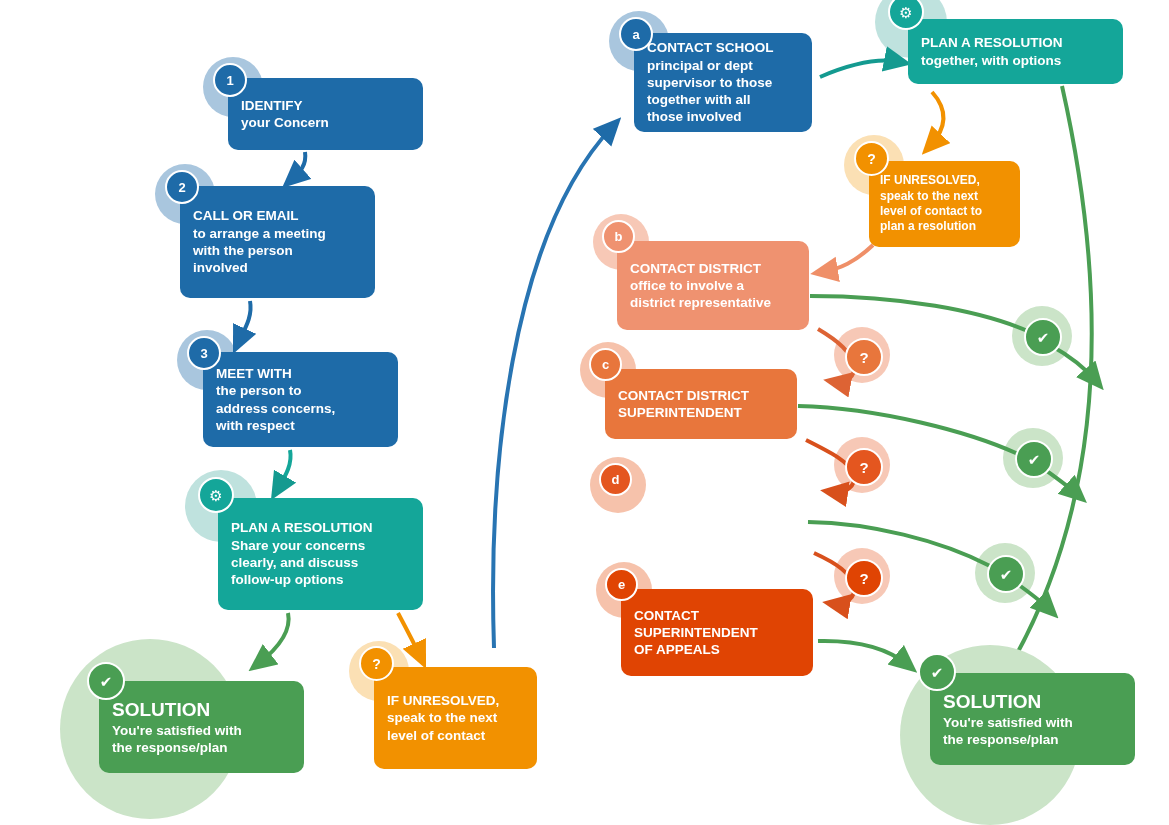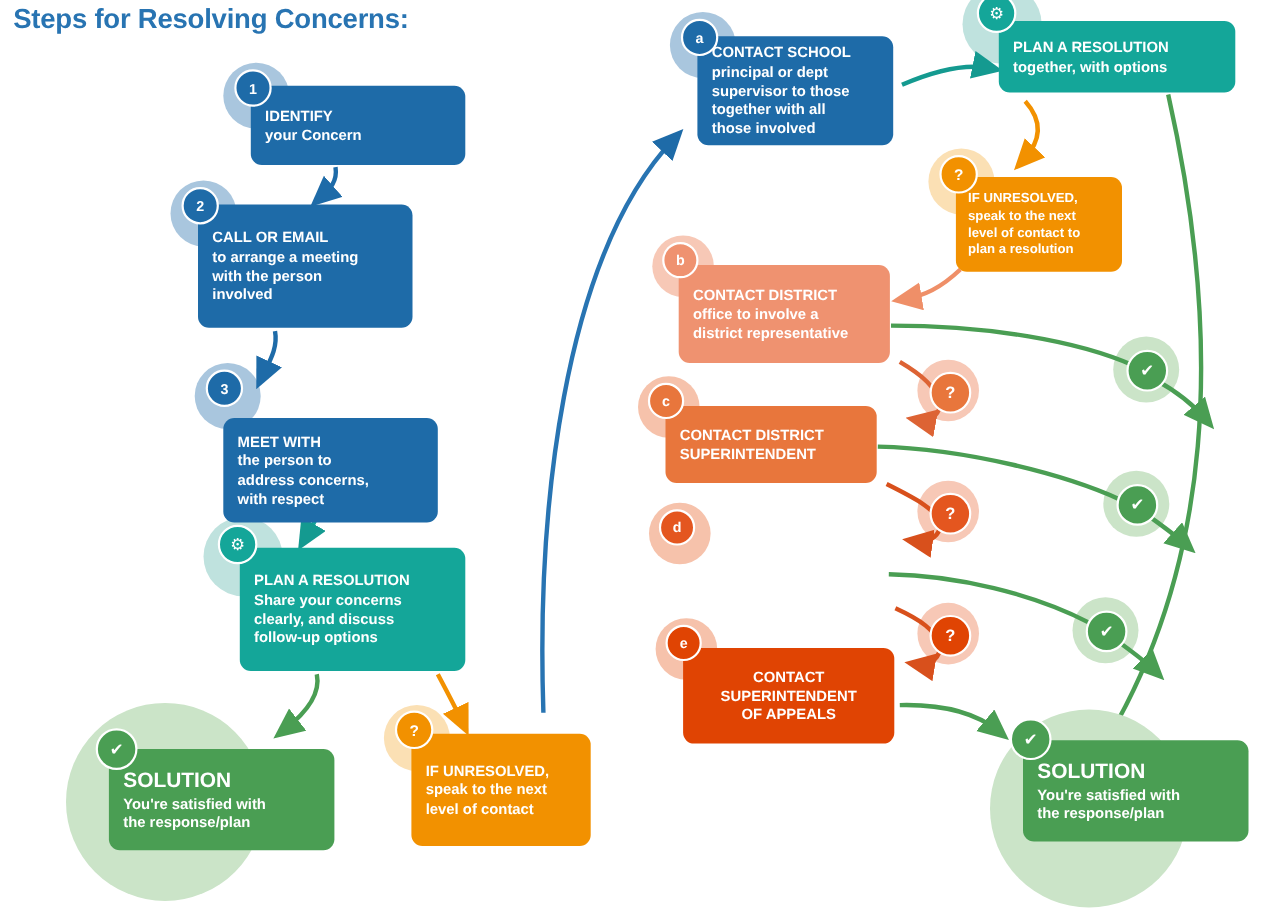--- a/index.html
+++ b/index.html
@@ -29,21 +29,20 @@
   svg.wires-bg{z-index:2;}
 
   .gearglyph{font-size:15px;line-height:1;}
   .checkglyph{font-size:15px;line-height:1;font-weight:bold;}
 </style>
 </head>
 <body>
 
 <div id="stage">
 
-  <div id="title">Steps for Resolving Concerns:</div>
 
   <svg class="wires wires-bg" viewBox="0 0 1169 825">
     <defs>
       <marker id="ah-blue" markerWidth="7" markerHeight="7" refX="4" refY="3.2" orient="auto">
         <path d="M0,0 L7,3.2 L0,6.4 z" fill="#1e6ba8"></path>
       </marker>
       <marker id="ah-teal" markerWidth="7" markerHeight="7" refX="4" refY="3.2" orient="auto">
         <path d="M0,0 L7,3.2 L0,6.4 z" fill="#149a90"></path>
       </marker>
       <marker id="ah-orange" markerWidth="7" markerHeight="7" refX="4" refY="3.2" orient="auto">
@@ -89,21 +88,21 @@
       <div class="sub">to arrange a meeting</div>
       <div class="sub">with the person</div>
       <div class="sub">involved</div>
     </div>
   </div>
 
   <div class="halo" style="left:177px;top:330px;width:60px;height:60px;background:#a9c6de;"></div>
   <div class="badge" style="left:187px;top:336px;width:30px;height:30px;background:#1e6ba8;font-size:13px;">
     <span>3</span>
   </div>
-  <div class="node" style="left:203px;top:352px;width:195px;height:95px;background:#1e6ba8;margin-top:28px;">
+  <div class="node" style="left:203px;top:352px;width:195px;height:95px;background:#1e6ba8;">
     <div class="bodytxt">
       <div class="ttl">MEET WITH</div>
       <div class="sub">the person to</div>
       <div class="sub">address concerns,</div>
       <div class="sub">with respect</div>
     </div>
   </div>
 
   <div class="halo" style="left:185px;top:470px;width:72px;height:72px;background:#bfe2de;"></div>
   <div class="badge" style="left:198px;top:477px;width:32px;height:32px;background:#14a699;">
@@ -205,21 +204,21 @@
 
   <div class="halo" style="left:590px;top:457px;width:56px;height:56px;background:#f6c2ab;"></div>
   <div class="badge" style="left:599px;top:463px;width:29px;height:29px;background:#e4561f;font-size:13px;">
     <span>d</span>
   </div>
 
   <div class="halo" style="left:596px;top:562px;width:56px;height:56px;background:#f6c2ab;"></div>
   <div class="badge" style="left:605px;top:568px;width:29px;height:29px;background:#e04403;font-size:13px;">
     <span>e</span>
   </div>
-  <div class="node" style="left:621px;top:589px;width:192px;height:87px;background:#e04403;text-align:center;">
+  <div class="node" style="left:621px;top:589px;width:192px;height:87px;background:#e04403;">
     <div class="bodytxt">
       <div class="ttl">CONTACT</div>
       <div class="ttl">SUPERINTENDENT</div>
       <div class="ttl">OF APPEALS</div>
     </div>
   </div>
 
   <div class="halo" style="left:900px;top:645px;width:180px;height:180px;background:#cbe4c8;"></div>
   <div class="badge" style="left:918px;top:653px;width:34px;height:34px;background:#4a9e53;">
     <span class="checkglyph">✔</span>

